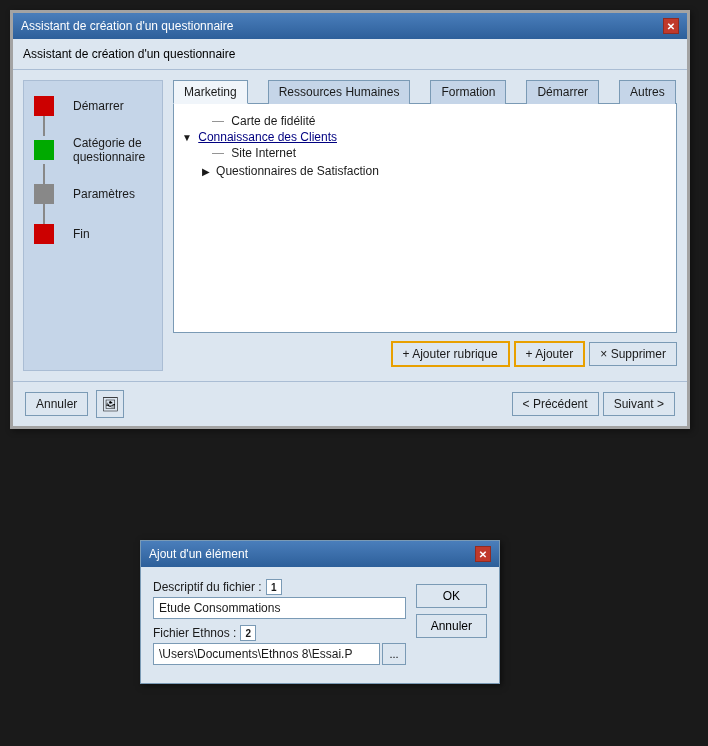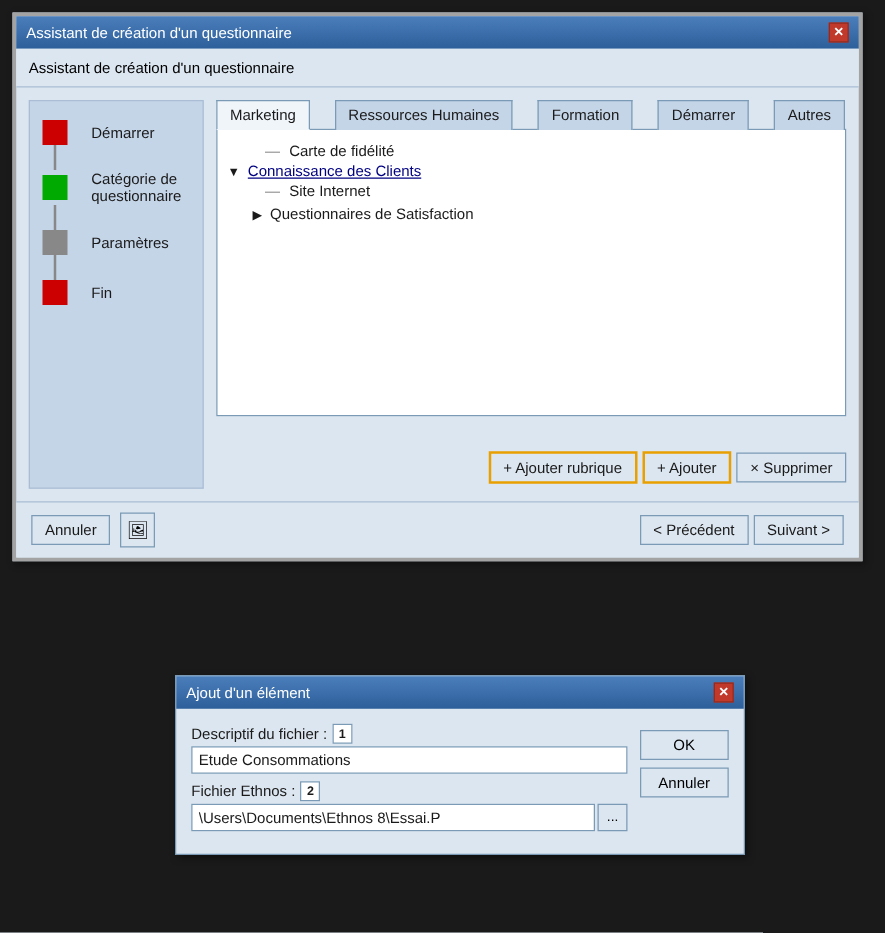--- a/index.html
+++ b/index.html
@@ -176,21 +176,20 @@
       text-decoration: underline;
     }
 
     
     .button-row {
       display: flex;
       justify-content: flex-end;
       gap: 4px;
       padding: 8px 0 4px 0;
       align-items: center;
-      margin-top: 20px;
     }
 
     .btn {
       padding: 4px 10px;
       font-size: 12px;
       background: #dce6f0;
       border: 1px solid #7a9ab5;
       cursor: pointer;
       color: #1a1a1a;
     }
@@ -231,21 +230,21 @@
       justify-content: center;
       cursor: pointer;
       font-size: 14px;
     }
 
     
     .second-dialog {
       position: absolute;
       top: 540px;
       left: 140px;
-      width: 456px;
+      width: 360px;
       background: #dce6f0;
       border: 1px solid #7a9ab5;
       box-shadow: 2px 2px 6px rgba(0,0,0,0.5);
     }
 
     .second-dialog .dialog-titlebar {
       background: linear-gradient(to bottom, #4a7ebb, #2d5f9a);
     }
 
     .form-area {

